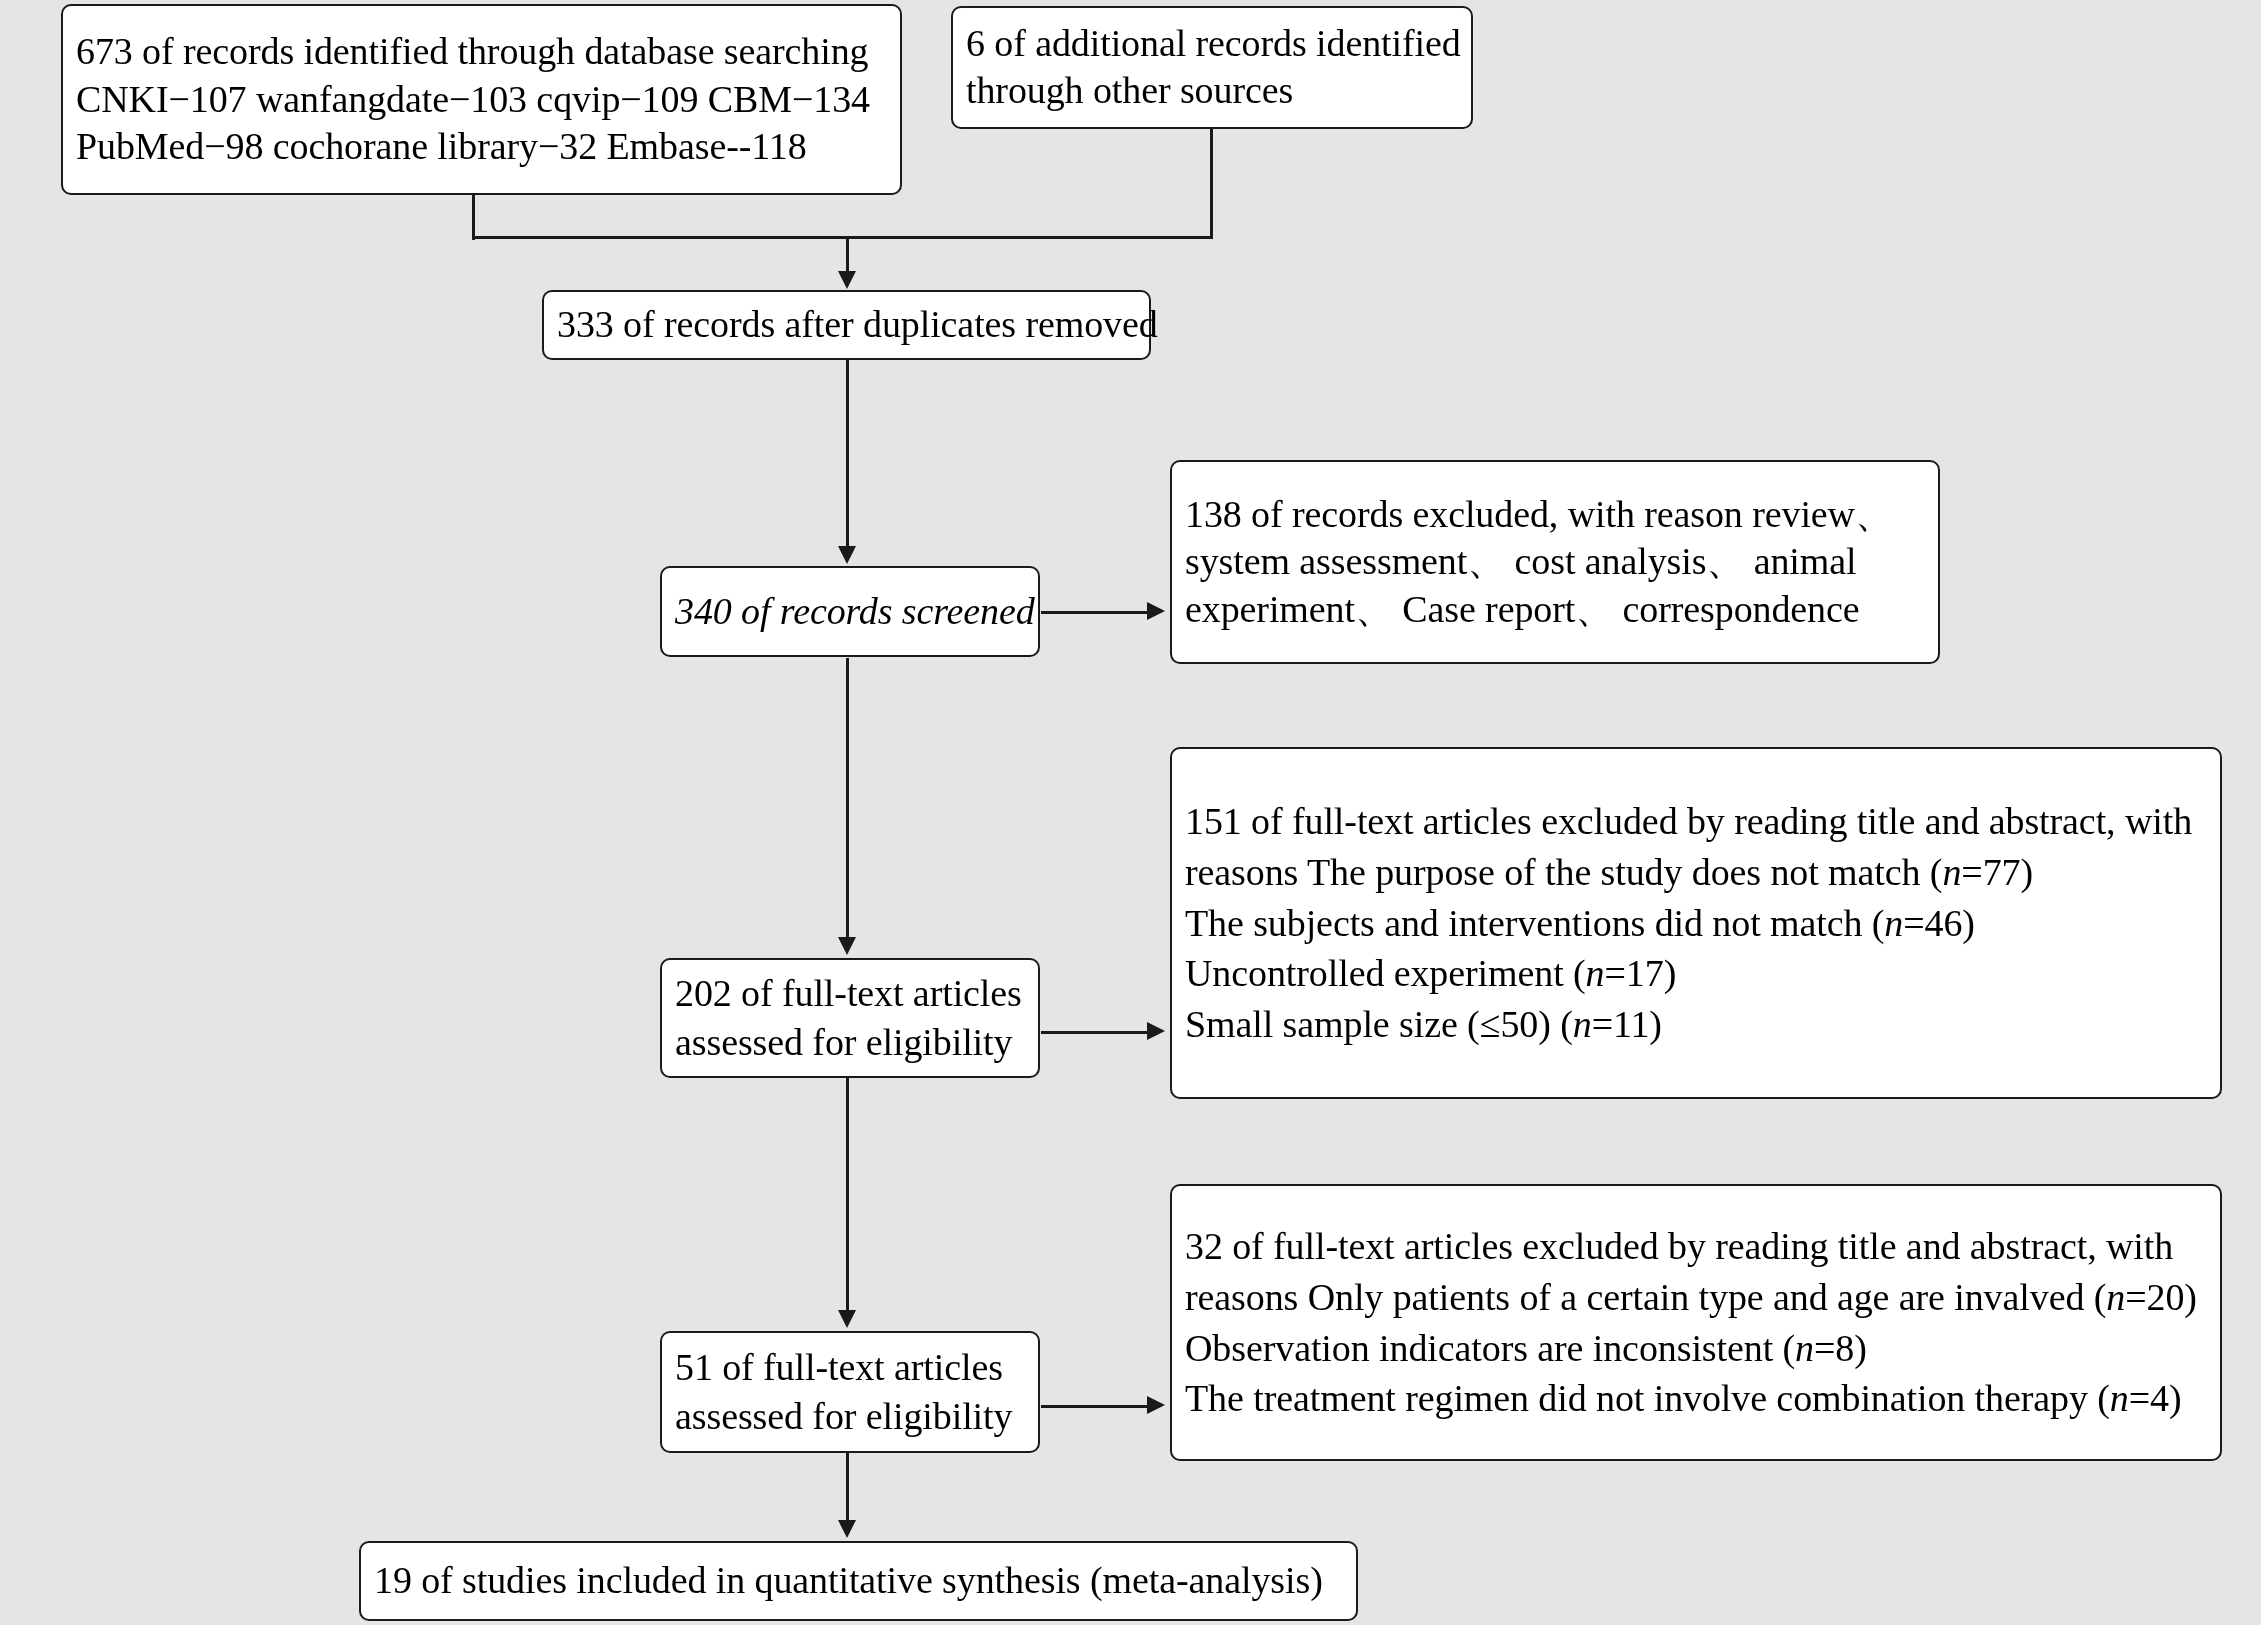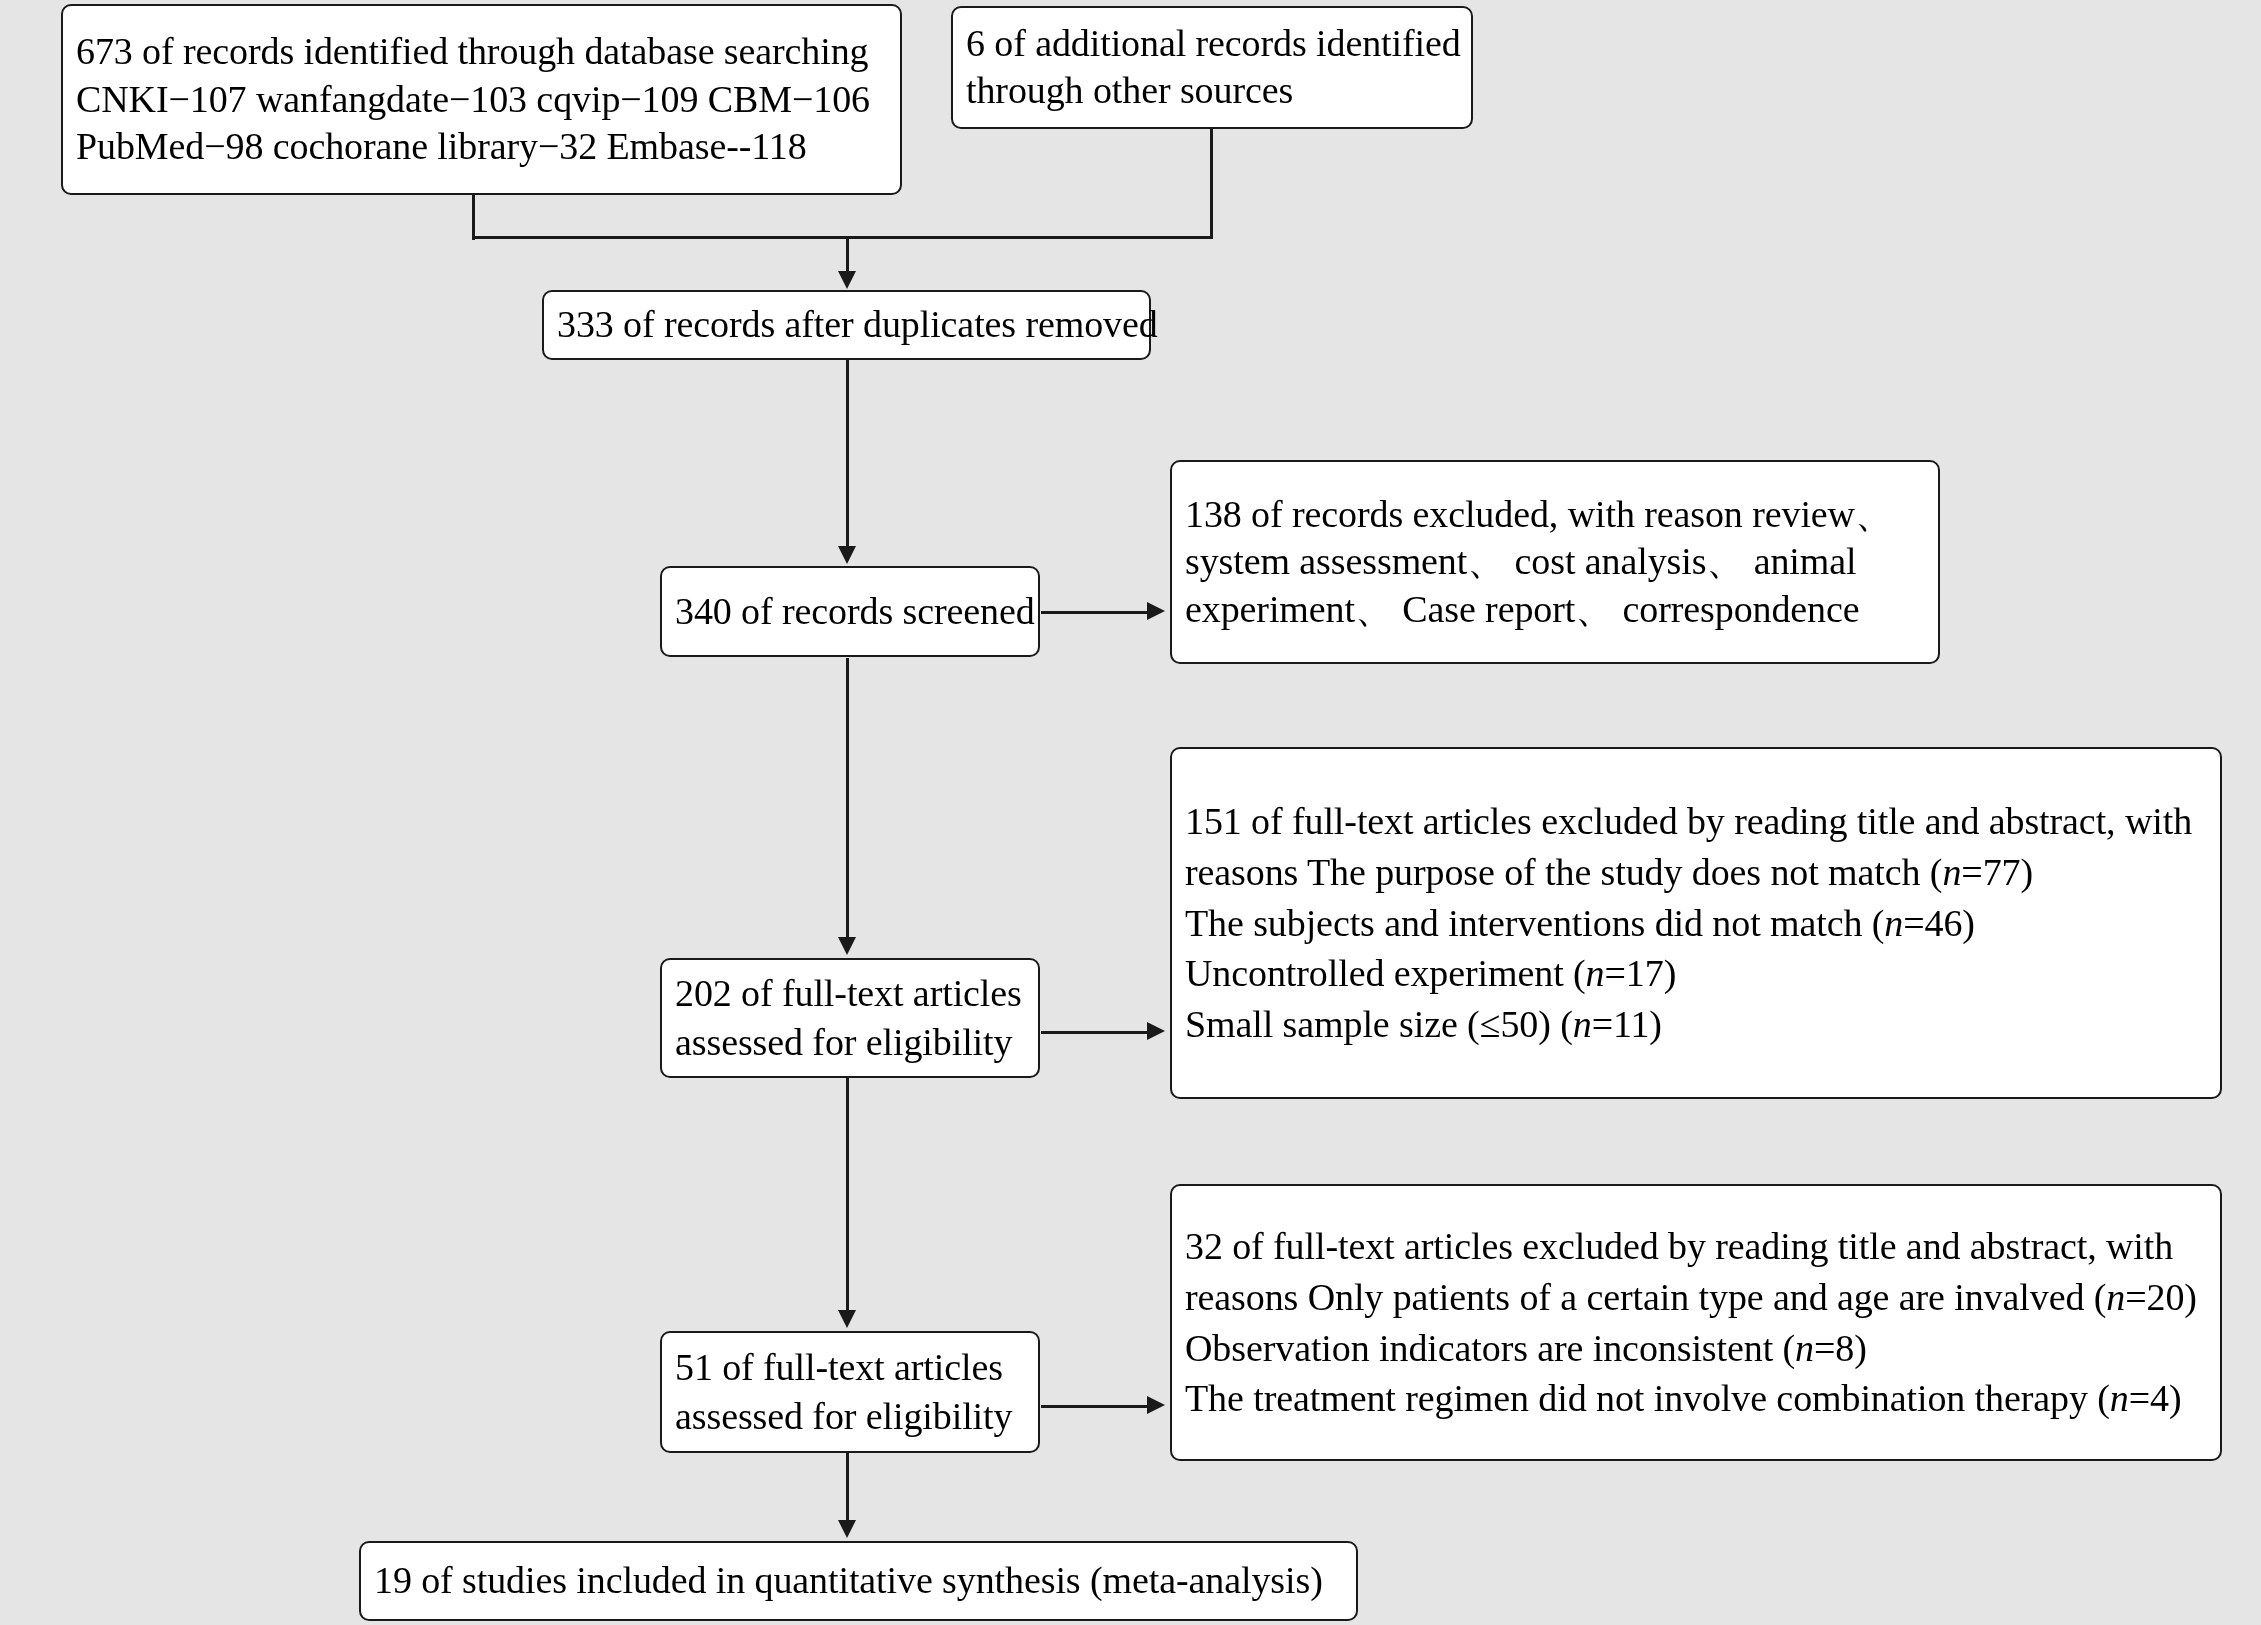--- a/index.html
+++ b/index.html
@@ -72,21 +72,21 @@
     border-left: 18.7px solid #1a1a1a;
   }
 </style>
 </head>
 <body>
 
 <div id="diagram">
 
   <div class="node tight" style="left:61px; top:3.6px; width:841px; height:191px;">
     <span class="line">673 of records identified through database searching</span>
-    <span class="line">CNKI−107 wanfangdate−103 cqvip−109 CBM−106</span>
+    <span class="line">CNKI−107 wanfangdate−103 cqvip−109 CBM−134</span>
     <span class="line">PubMed−98 cochorane library−32 Embase--118</span>
   </div>
 
   <div class="node tight" style="left:951px; top:5.7px; width:522px; height:123px;">
     <span class="line">6 of additional records identified</span>
     <span class="line">through other sources</span>
   </div>
 
   <div class="vline" style="left:472px; top:195px; height:45px;"></div>
   <div class="vline" style="left:1210px; top:129px; height:110px;"></div>
@@ -94,21 +94,21 @@
   <div class="vline" style="left:846px; top:236px; height:37px;"></div>
   <div class="arrow-down" style="left:838px; top:271px;"></div>
 
   <div class="node single" style="left:542px; top:290px; width:609px; height:70px;">
     <span class="line">333 of records after duplicates removed</span>
   </div>
 
   <div class="vline" style="left:846px; top:360px; height:189px;"></div>
   <div class="arrow-down" style="left:838px; top:546px;"></div>
 
-  <div class="node single" style="left:660px; top:566px; width:380px; height:91px;">
+  <div class="node single" style="left:660px; top:566px; width:380px; height:91px;font-style:italic;">
     <span class="line">340 of records screened</span>
   </div>
 
   <div class="hline" style="left:1041px; top:611px; width:109px;"></div>
   <div class="arrow-right" style="left:1147px; top:602px;"></div>
 
   <div class="node tight" style="left:1170px; top:460px; width:770px; height:204px;">
     <span class="line">138 of records excluded, with reason review、</span>
     <span class="line">system assessment、 cost analysis、 animal</span>
     <span class="line">experiment、 Case report、 correspondence</span>

